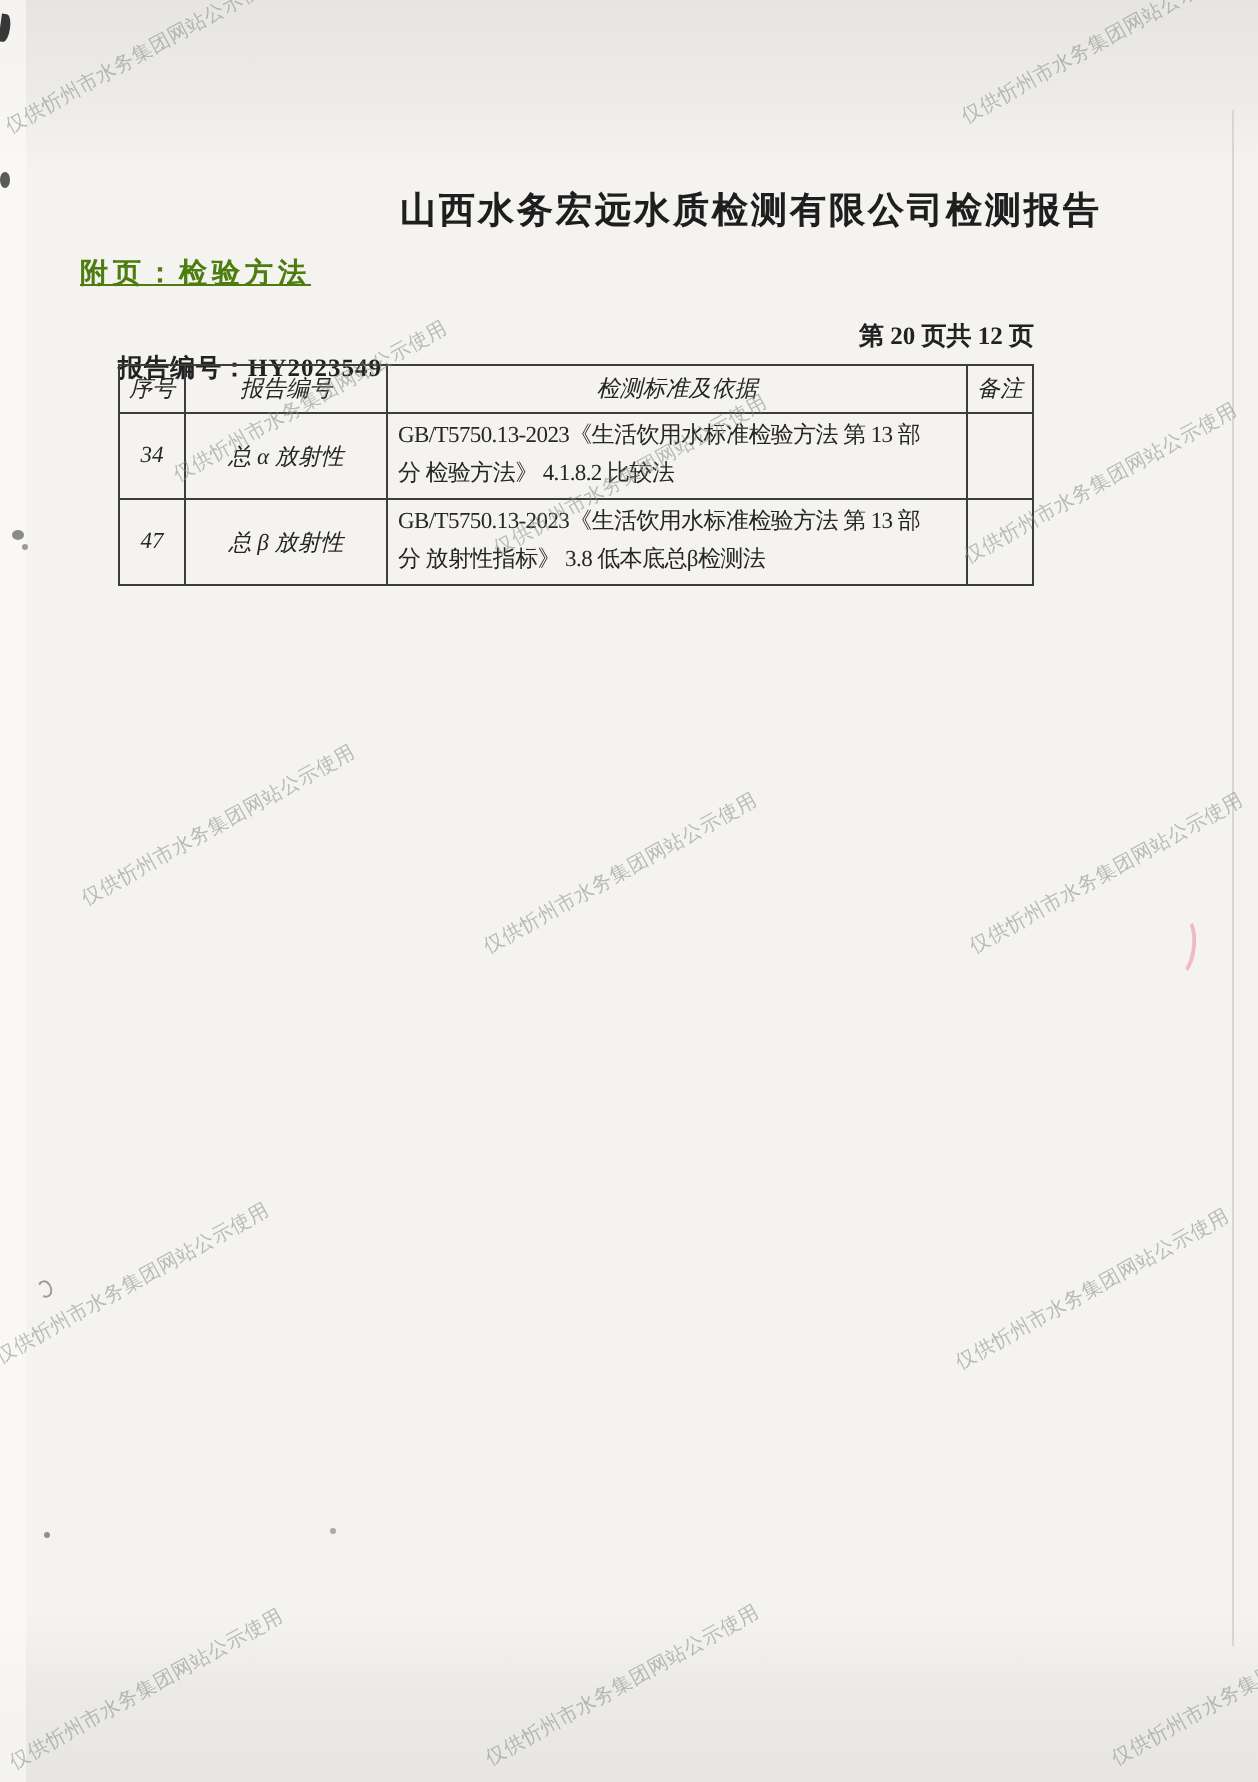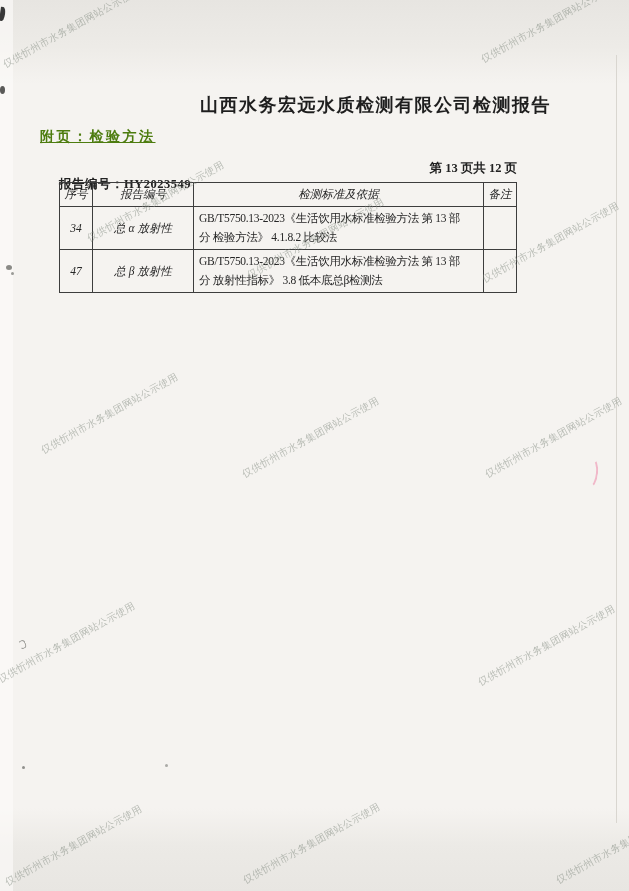--- a/index.html
+++ b/index.html
@@ -116,21 +116,21 @@
   <div class="speck s2"></div>
   <div class="speck s3"></div>
   <div class="speck s4"></div>
   <div class="speck s5"></div>
   <div class="speck s6"></div>
   <div class="pink-arc"></div>
 
   <div class="title">山西水务宏远水质检测有限公司检测报告</div>
   <div class="attachment">附页：检验方法</div>
   <div class="report-no">报告编号：HY2023549</div>
-  <div class="page-indicator">第 13 页共 12 页</div>
+  <div class="page-indicator">第 20 页共 12 页</div>
 
   <table class="methods-table">
     <colgroup>
       <col style="width:33px">
         <col style="width:101px">
         <col style="width:290px">
         <col style="width:33px">
     </colgroup>
     <tbody>
         <tr class="header-row">

